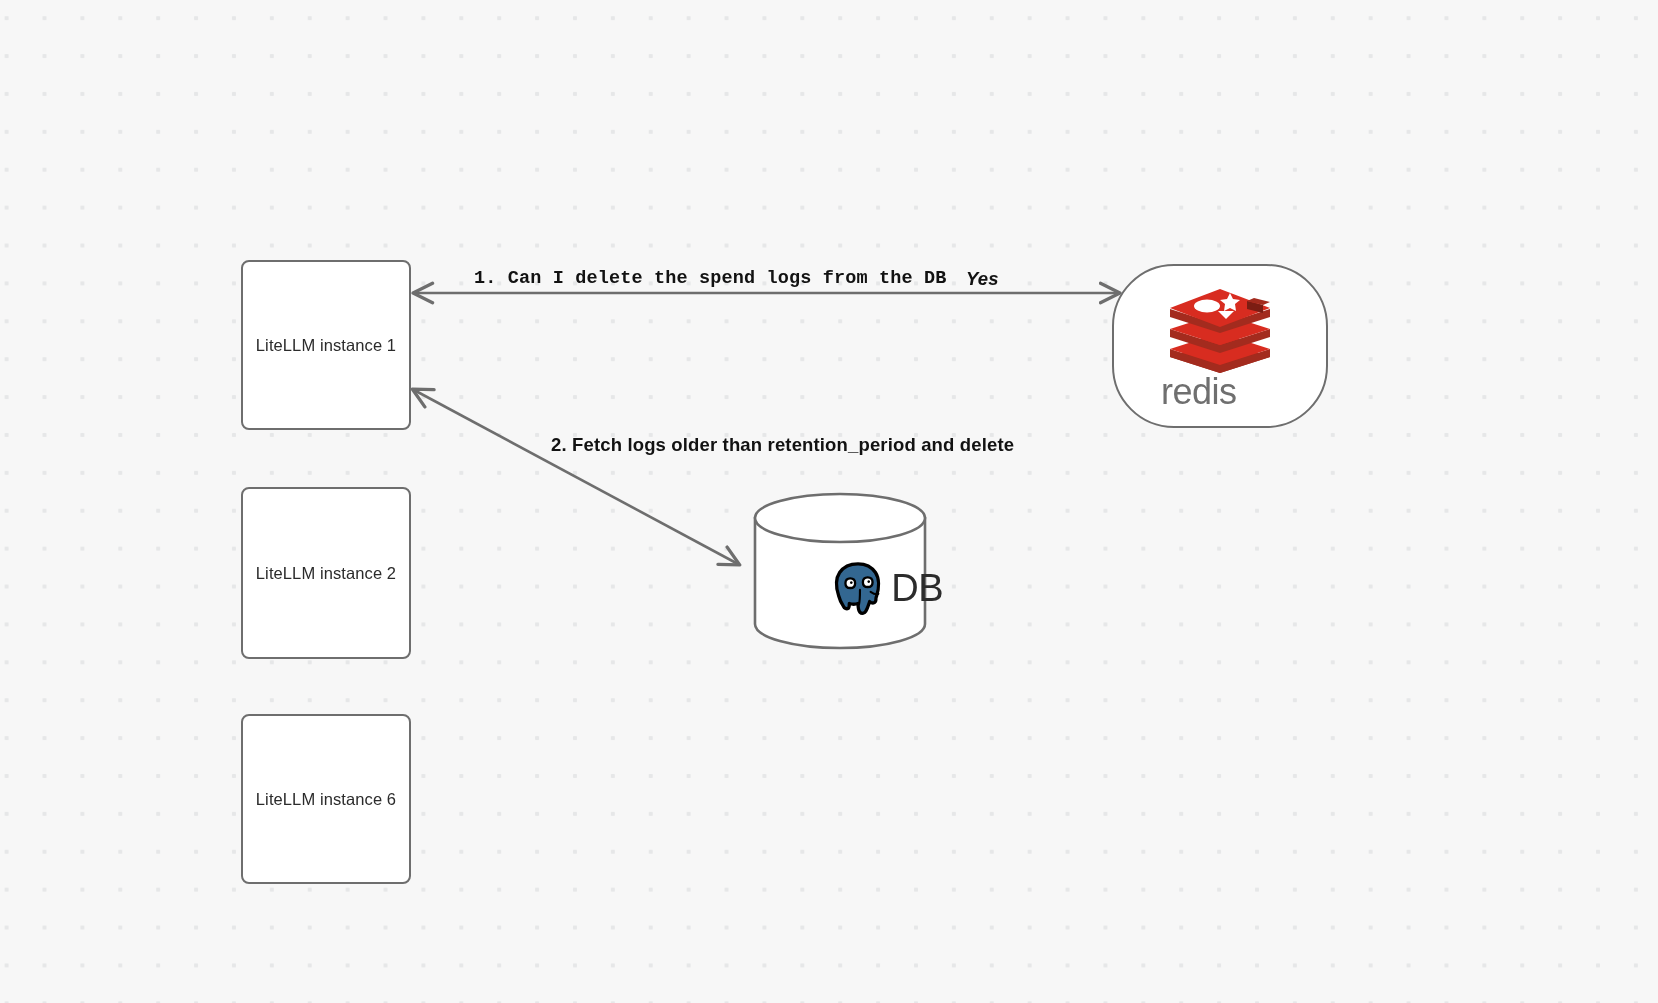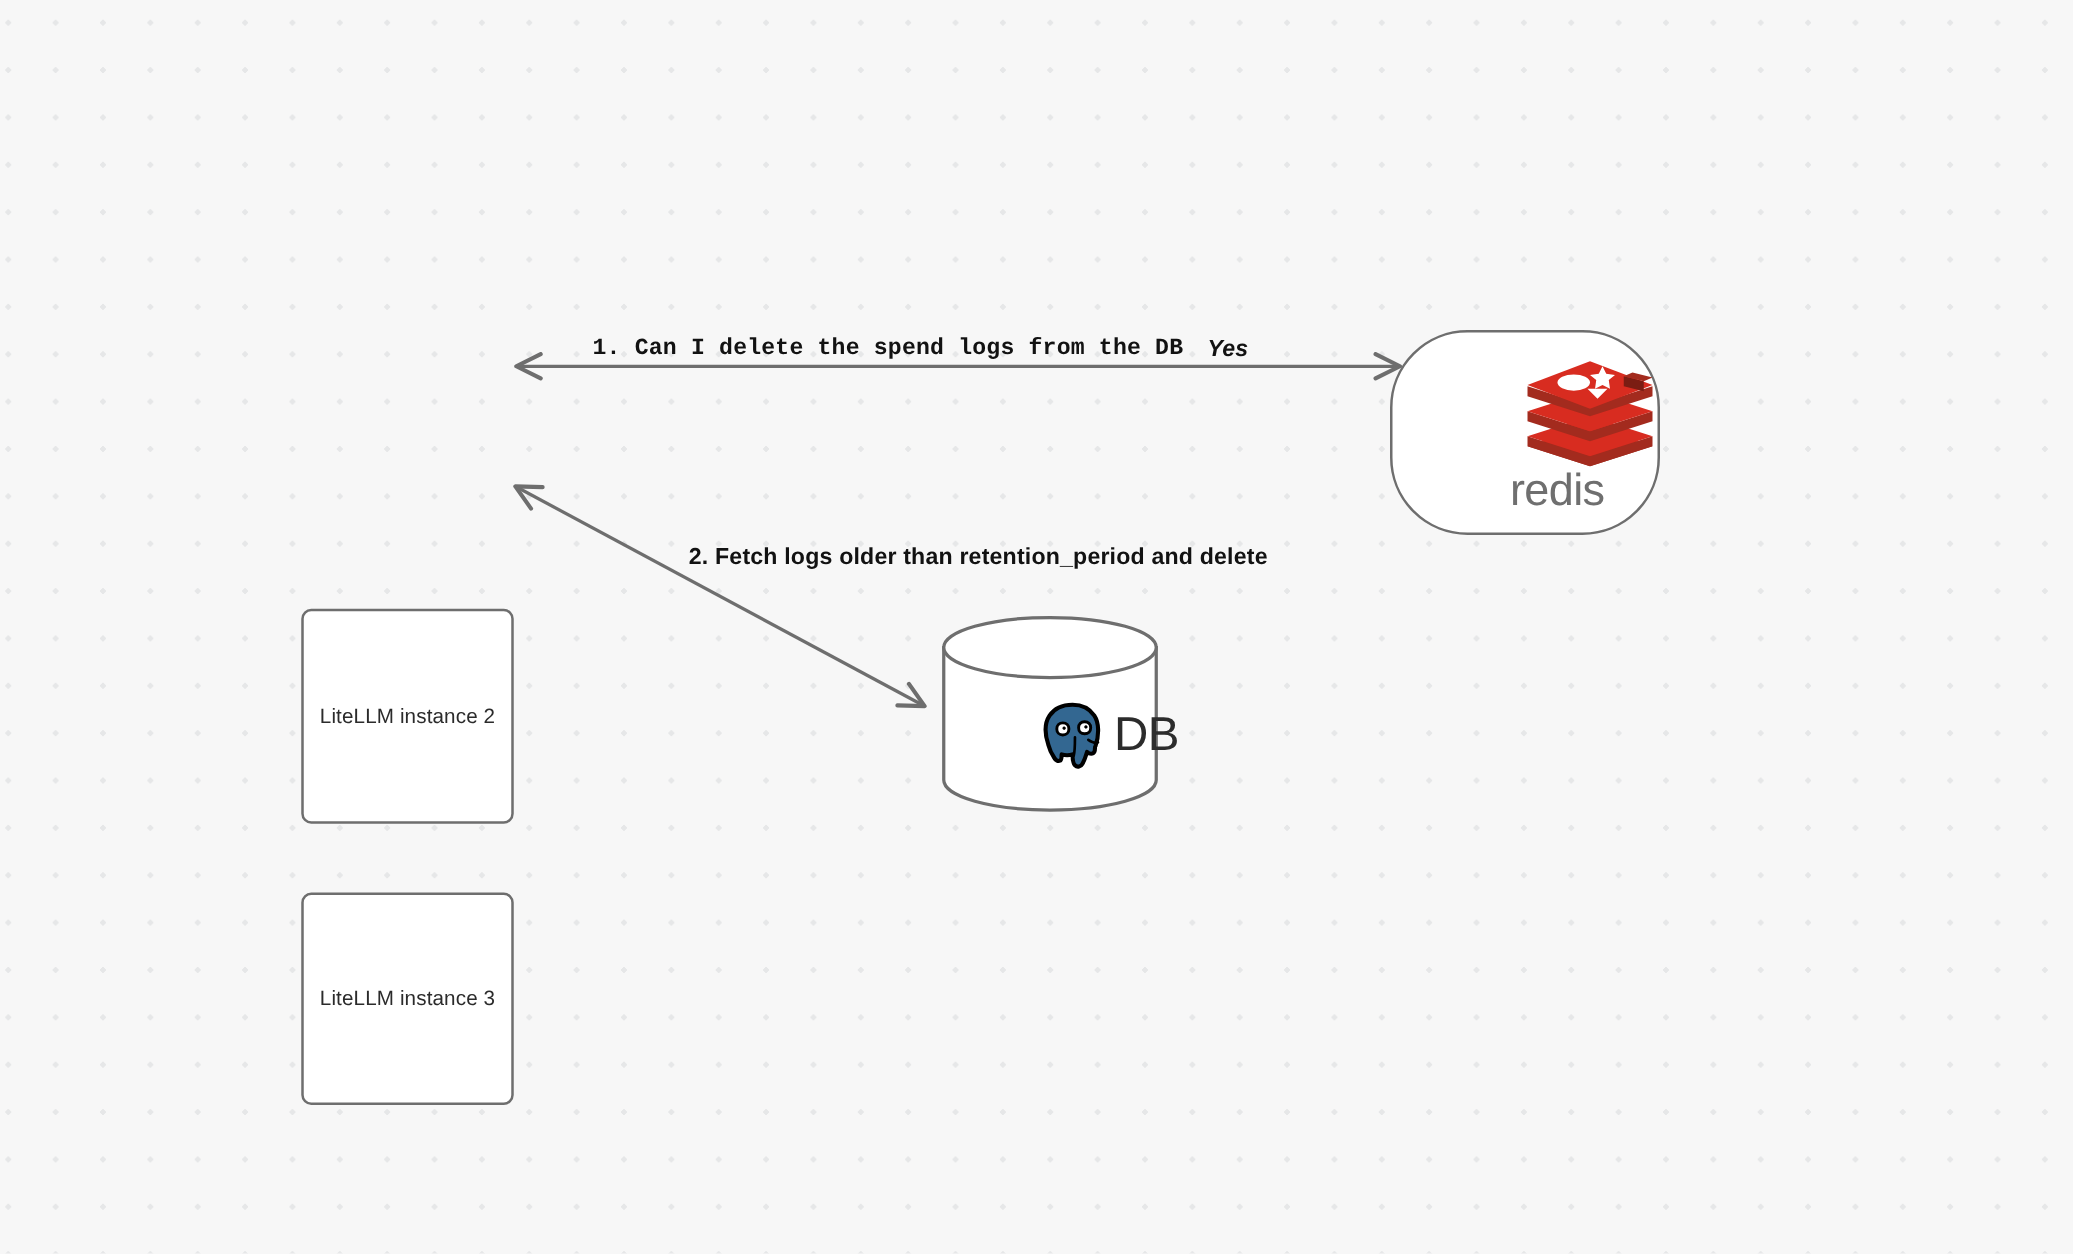--- a/index.html
+++ b/index.html
@@ -58,21 +58,21 @@
     left: 1112px;
     top: 264px;
     width: 216px;
     height: 164px;
     background: #ffffff;
     border: 2.6px solid #6e6e6e;
     border-radius: 62px;
     box-sizing: border-box;
     display: flex;
     flex-direction: column;
-    align-items: flex-end;
+    align-items: center;
     justify-content: center;
   }
   #redis-logo { display: block; }
   
   #db-node {
     position: absolute;
     left: 753px;
     top: 492px;
     width: 174px;
     height: 158px;
@@ -132,27 +132,30 @@
 
     <line x1="414" y1="390" x2="738" y2="564" stroke="#6e6e6e" stroke-width="2.6" marker-start="url(#arrow-start)" marker-end="url(#arrow-end)"></line>
   </svg>
 
   <div class="edge-label" id="label-1">1.  Can I delete the spend logs from the DB</div>
 
   <div class="edge-label" id="label-yes">Yes</div>
 
   <div class="edge-label" id="label-2">2.  Fetch logs older than retention_period and delete</div>
 
+  <div class="node-box" style="left:241px; top:260px; width:170px; height:170px;">
+    <span class="node-box-label">LiteLLM instance 1</span>
+  </div>
 
   <div class="node-box" style="left:241px; top:487px; width:170px; height:172px;">
     <span class="node-box-label">LiteLLM instance 2</span>
   </div>
 
   <div class="node-box" style="left:241px; top:714px; width:170px; height:170px;">
-    <span class="node-box-label">LiteLLM instance 3</span>
+    <span class="node-box-label">LiteLLM instance 6</span>
   </div>
 
   <div id="redis-node">
 
     <svg id="redis-logo" width="108" height="95" viewBox="0 0 108 95" xmlns="http://www.w3.org/2000/svg">
 
       <path d="M54 62 L104 78 L54 94 L4 78 Z" fill="#a32b1e"></path>
       <path d="M4 70 L4 78 L54 94 L104 78 L104 70 L54 86 Z" fill="#a32b1e"></path>
       <path d="M54 54 L104 70 L54 86 L4 70 Z" fill="#d82c20"></path>
 

